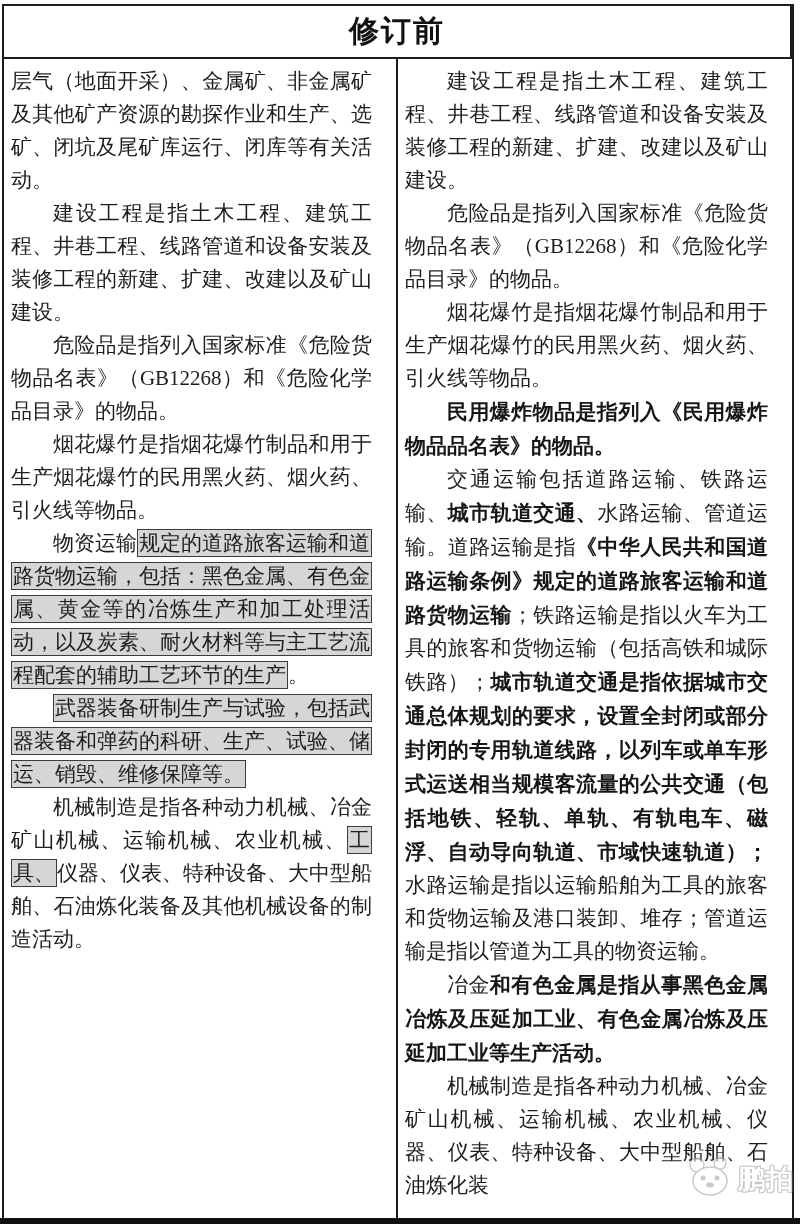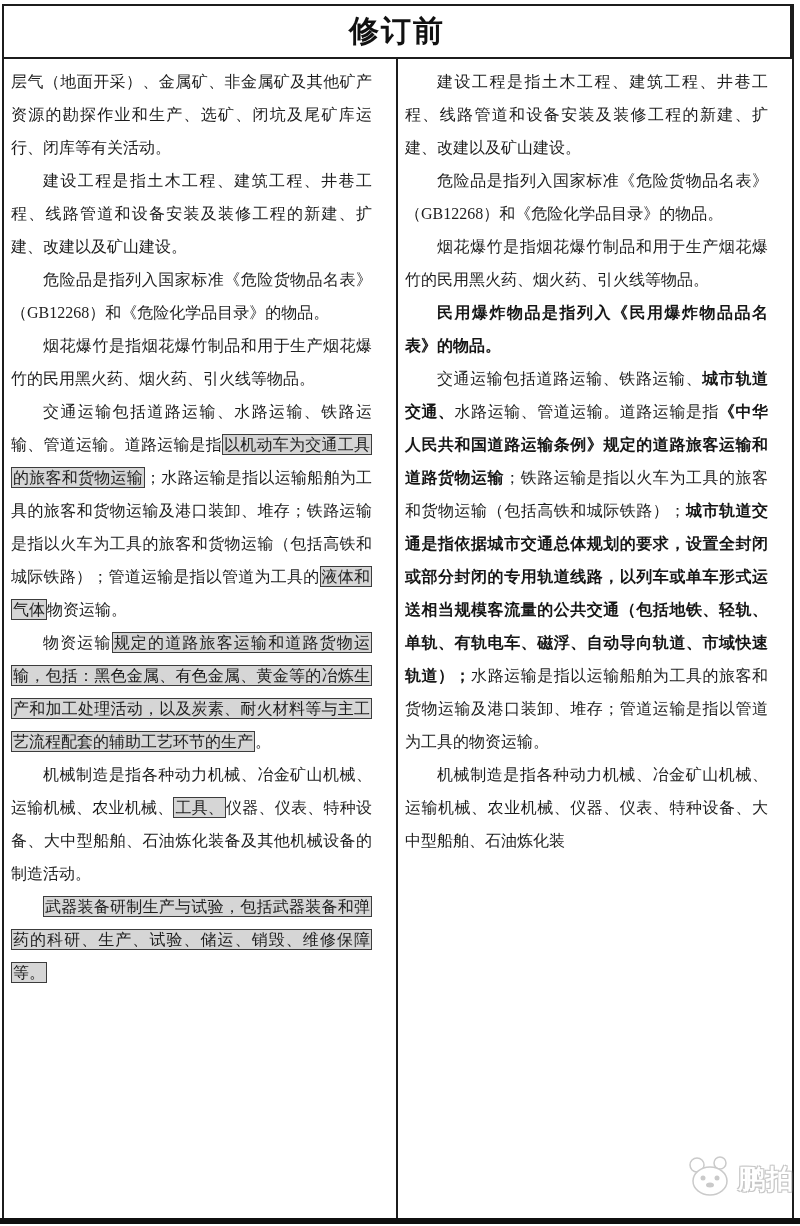--- a/index.html
+++ b/index.html
@@ -19,21 +19,21 @@
   }
   .header-cell{
     flex:1 1 50%;display:flex;align-items:center;justify-content:center;
     font-weight:700;font-size:30px;color:#111111;letter-spacing:2px;
   }
   .header-cell.first{border-right:2px solid #1c1c1c;}
   .body-row{display:flex;flex:1 1 auto;overflow:hidden;}
   .body-cell{
     width:50%;box-sizing:border-box;overflow:hidden;
     padding:6px 24px 0 7px;
-    font-size:16px;line-height:33px;color:#1d1d1d;
+    font-size:21px;line-height:33px;color:#1d1d1d;
     text-align:justify;text-justify:inter-character;
   }
   .body-cell.first{border-right:2px solid #1c1c1c;}
   .body-cell p{margin:0;text-indent:2em;}
   .body-cell p.no-indent{text-indent:0;}
   .run-normal{}
   .run-deleted{
     background:#d6d6d6;
     border:1px solid #3c3c3c;
     padding:1px 1px;
@@ -66,31 +66,31 @@
 <div class="doc-table">
   <div class="header-row">
     <div class="header-cell first">修订前</div>
   </div>
   <div class="body-row">
     <div class="body-cell first">
         <p class="no-indent"><span class="run-normal">层气（地面开采）、金属矿、非金属矿及其他矿产资源的勘探作业和生产、选矿、闭坑及尾矿库运行、闭库等有关活动。</span></p>
         <p><span class="run-normal">建设工程是指土木工程、建筑工程、井巷工程、线路管道和设备安装及装修工程的新建、扩建、改建以及矿山建设。</span></p>
         <p><span class="run-normal">危险品是指列入国家标准《危险货物品名表》（GB12268）和《危险化学品目录》的物品。</span></p>
         <p><span class="run-normal">烟花爆竹是指烟花爆竹制品和用于生产烟花爆竹的民用黑火药、烟火药、引火线等物品。</span></p>
-        <p><span class="run-normal">交通运输包括道路运输、水路运输、铁路运输、管道运输。道路运输是指</span><span class="run-deleted">以机动车为交通工具的旅客和货物运输</span><span class="run-normal">；水路运输是指以运输船舶为工具的旅客和货物运输及港口装卸、堆存；铁路运输是指以火车为工具的旅客和货物运输（包括高铁和城际铁路）；管道运输是指以管道为工具的</span><span class="run-deleted">液体和气体</span><span class="run-normal">物资运输。</span></p>
         <p><span class="run-normal">物资运输</span><span class="run-deleted">规定的道路旅客运输和道路货物运输，包括：黑色金属、有色金属、黄金等的冶炼生产和加工处理活动，以及炭素、耐火材料等与主工艺流程配套的辅助工艺环节的生产</span><span class="run-normal">。</span></p>
+        <p><span class="run-deleted">武器装备研制生产与试验，包括武器装备和弹药的科研、生产、试验、储运、销毁、维修保障等。</span></p>
         <p><span class="run-normal">机械制造是指各种动力机械、冶金矿山机械、运输机械、农业机械、</span><span class="run-deleted">工具、</span><span class="run-normal">仪器、仪表、特种设备、大中型船舶、石油炼化装备及其他机械设备的制造活动。</span></p>
-        <p><span class="run-deleted">武器装备研制生产与试验，包括武器装备和弹药的科研、生产、试验、储运、销毁、维修保障等。</span></p>
       </div>
     <div class="body-cell">
         <p><span class="run-normal">建设工程是指土木工程、建筑工程、井巷工程、线路管道和设备安装及装修工程的新建、扩建、改建以及矿山建设。</span></p>
         <p><span class="run-normal">危险品是指列入国家标准《危险货物品名表》（GB12268）和《危险化学品目录》的物品。</span></p>
         <p><span class="run-normal">烟花爆竹是指烟花爆竹制品和用于生产烟花爆竹的民用黑火药、烟火药、引火线等物品。</span></p>
         <p><span class="run-added">民用爆炸物品是指列入《民用爆炸物品品名表》的物品。</span></p>
         <p><span class="run-normal">交通运输包括道路运输、铁路运输、</span><span class="run-added">城市轨道交通、</span><span class="run-normal">水路运输、管道运输。道路运输是指</span><span class="run-added">《中华人民共和国道路运输条例》规定的道路旅客运输和道路货物运输</span><span class="run-normal">；铁路运输是指以火车为工具的旅客和货物运输（包括高铁和城际铁路）；</span><span class="run-added">城市轨道交通是指依据城市交通总体规划的要求，设置全封闭或部分封闭的专用轨道线路，以列车或单车形式运送相当规模客流量的公共交通（包括地铁、轻轨、单轨、有轨电车、磁浮、自动导向轨道、市域快速轨道）；</span><span class="run-normal">水路运输是指以运输船舶为工具的旅客和货物运输及港口装卸、堆存；管道运输是指以管道为工具的物资运输。</span></p>
+        <p><span class="run-normal">冶金</span><span class="run-added">和有色金属是指从事黑色金属冶炼及压延加工业、有色金属冶炼及压延加工业等生产活动。</span></p>
         <p><span class="run-normal">机械制造是指各种动力机械、冶金矿山机械、运输机械、农业机械、仪器、仪表、特种设备、大中型船舶、石油炼化装</span></p>
       </div>
   </div>
 </div>
 
 <div class="watermark">
   <span>
     <svg width="52" height="52" viewBox="0 0 52 52">
       <g fill="none" stroke="#ffffff" stroke-width="2.5" opacity="0.95">
         <circle cx="13" cy="14" r="7" fill="#ffffff" stroke="#9a9a9a" stroke-width="1.5"></circle>

